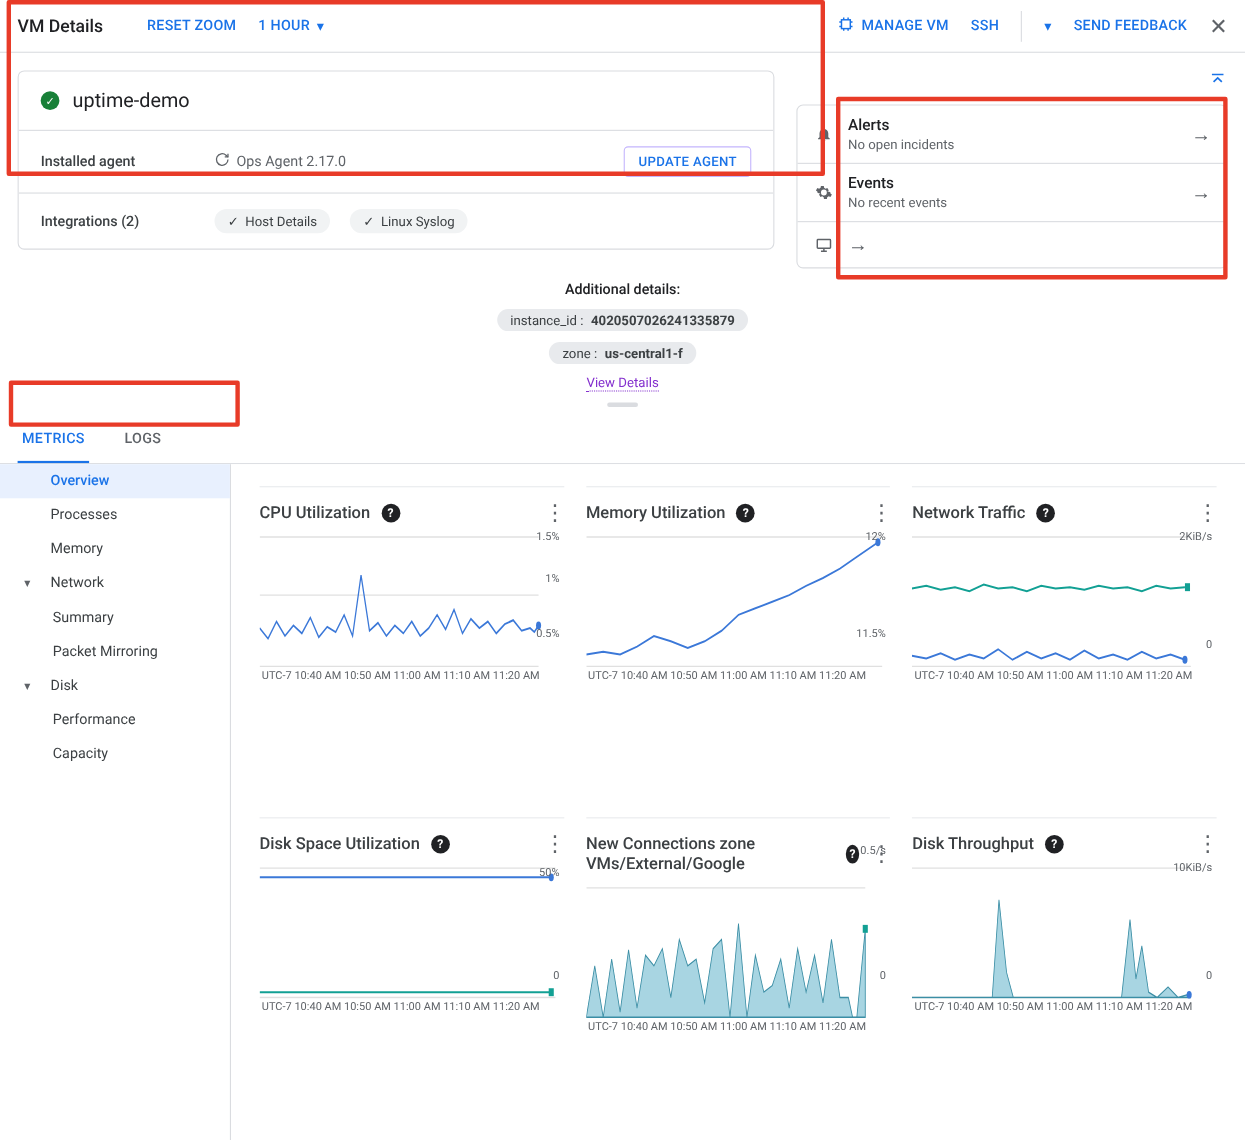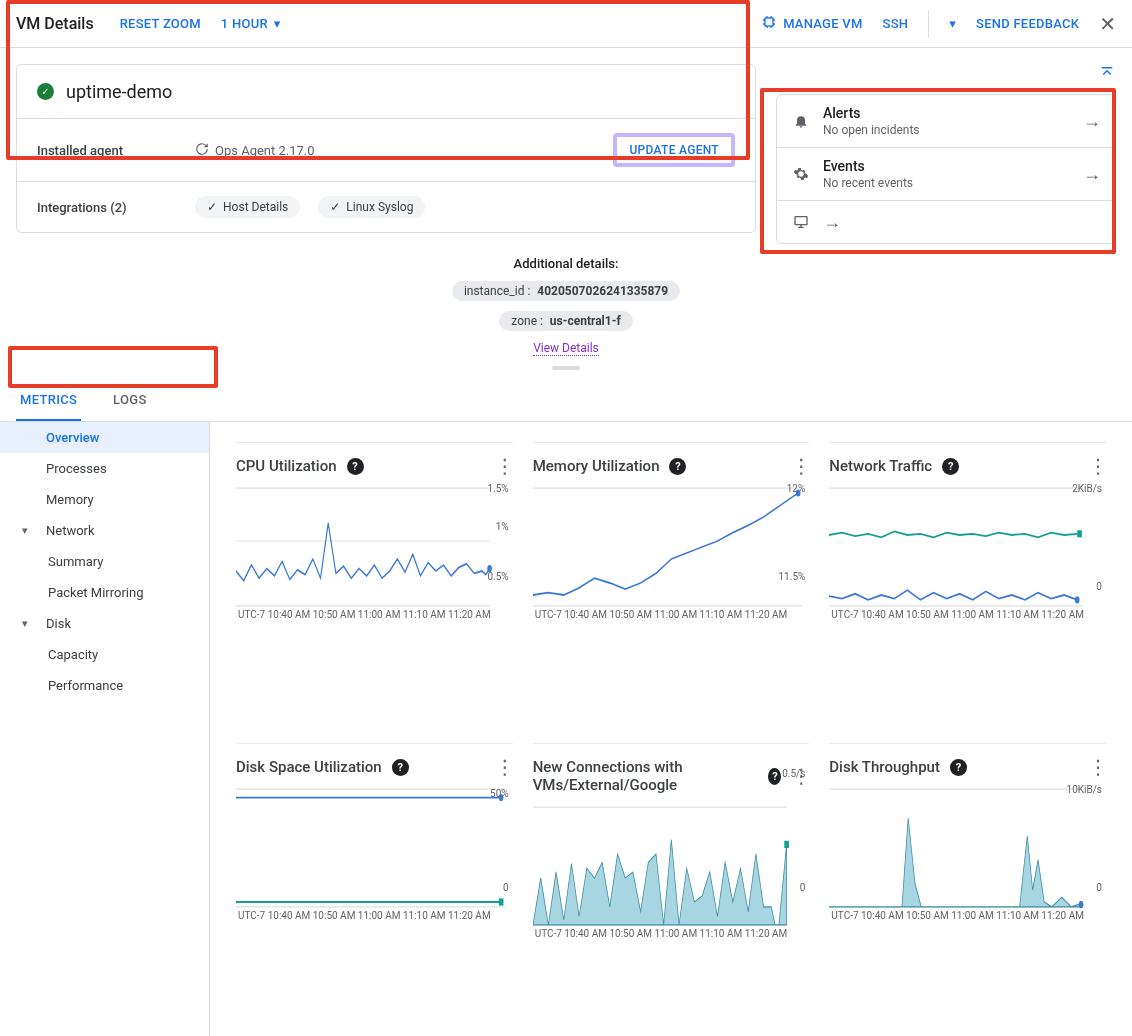--- a/index.html
+++ b/index.html
@@ -15,21 +15,21 @@
   align-items: center;
   height: 48px;
   padding: 0 16px;
   border-bottom: 1px solid #dadce0;
   gap: 20px;
 }
 .topbar .title {
   font-size: 16px;
   font-weight: 500;
   color: #202124;
-  margin-right: 6px;
+  margin-right: 20px;
   text-align: right;
 }
 .topbar .topbar-btn {
   color: #1a73e8;
   font-weight: 500;
   font-size: 13px;
   letter-spacing: .25px;
   cursor: pointer;
   display: inline-flex;
   align-items: center;
@@ -68,40 +68,40 @@
   display: flex; align-items: center;
   padding: 14px 20px;
   border-bottom: 1px solid #dadce0;
   gap: 18px;
 }
 .kv-row:last-child { border-bottom: none; }
 .kv-label { width: 140px; font-weight: 500; color:#3c4043; }
 .kv-val { color:#5f6368; display:flex; align-items:center; gap:6px; }
 .btn-outline {
   margin-left: auto;
-  border: 4px solid #c4b5fd;
+  border: 1px solid #c4b5fd;
   border-radius: 4px;
   padding: 6px 12px;
   color: #1a73e8;
   font-weight: 500;
   font-size: 12px;
   letter-spacing:.3px;
   cursor: pointer;
 }
 .chip {
   background: #f1f3f4;
   border-radius: 14px;
   padding: 4px 12px;
   font-size: 12px;
   display: inline-flex;
   align-items:center;
   gap:6px;
   color:#3c4043;
 }
-.right-col { width: 340px; display:flex; flex-direction:column; }
+.right-col { width: 392px; display:flex; flex-direction:column; }
 .collapse-btn { align-self:flex-end; color:#1a73e8; cursor:pointer; margin-bottom:8px; font-size:18px; }
 .status-list {
   border: 1px solid #dadce0;
   border-radius: 6px;
 }
 .status-item {
   display: flex;
   align-items:center;
   gap: 12px;
   padding: 10px 14px;
@@ -295,22 +295,22 @@
     <div class="item group">
         <span class="caret">▾</span>
         <span>Network</span>
       </div>
     <div class="item sub">Summary</div>
     <div class="item sub">Packet Mirroring</div>
     <div class="item group">
         <span class="caret">▾</span>
         <span>Disk</span>
       </div>
+    <div class="item sub">Performance</div>
     <div class="item sub">Capacity</div>
-    <div class="item sub">Performance</div>
   </div>
 
   <div class="charts">
 
     <div class="chart-card">
       <div class="chart-head">
         <span class="chart-title">CPU Utilization</span>
         <span class="help-dot">?</span>
         <span class="chart-menu">⋮</span>
       </div>
@@ -405,21 +405,21 @@
           <span>10:40 AM</span>
           <span>10:50 AM</span>
           <span>11:00 AM</span>
           <span>11:10 AM</span>
           <span>11:20 AM</span>
         </div>
     </div>
 
     <div class="chart-card">
       <div class="chart-head">
-        <span class="chart-title">New Connections with VMs/External/Google</span>
+        <span class="chart-title">New Connections zone VMs/External/Google</span>
         <span class="help-dot">?</span>
         <span class="chart-menu">⋮</span>
       </div>
       <span class="yhint" style="top:24px">0.5/s</span>
       <span class="yhint" style="top:138px">0</span>
       <svg class="plot" viewBox="0 0 360 100" preserveAspectRatio="none">
         <line x1="0" y1="1" x2="330" y2="1" stroke="#e0e0e0"></line>
         <line x1="0" y1="99" x2="330" y2="99" stroke="#e0e0e0"></line>
         <polygon fill="#a8d5e2" stroke="#3b8ea5" stroke-width="1" points="0,99 10,60 20,99 30,55 40,95 50,48 60,92 70,52 80,60 90,47 100,84 110,40 120,60 130,55 140,88 150,47 160,40 170,99 180,28 190,99 200,52 210,80 220,75 230,55 240,92 250,47 260,80 270,52 280,88 290,40 300,84 310,84 315,99 320,99 330,32 330,99"></polygon>
         <rect x="327" y="29" width="6" height="6" fill="#12a094"></rect>

